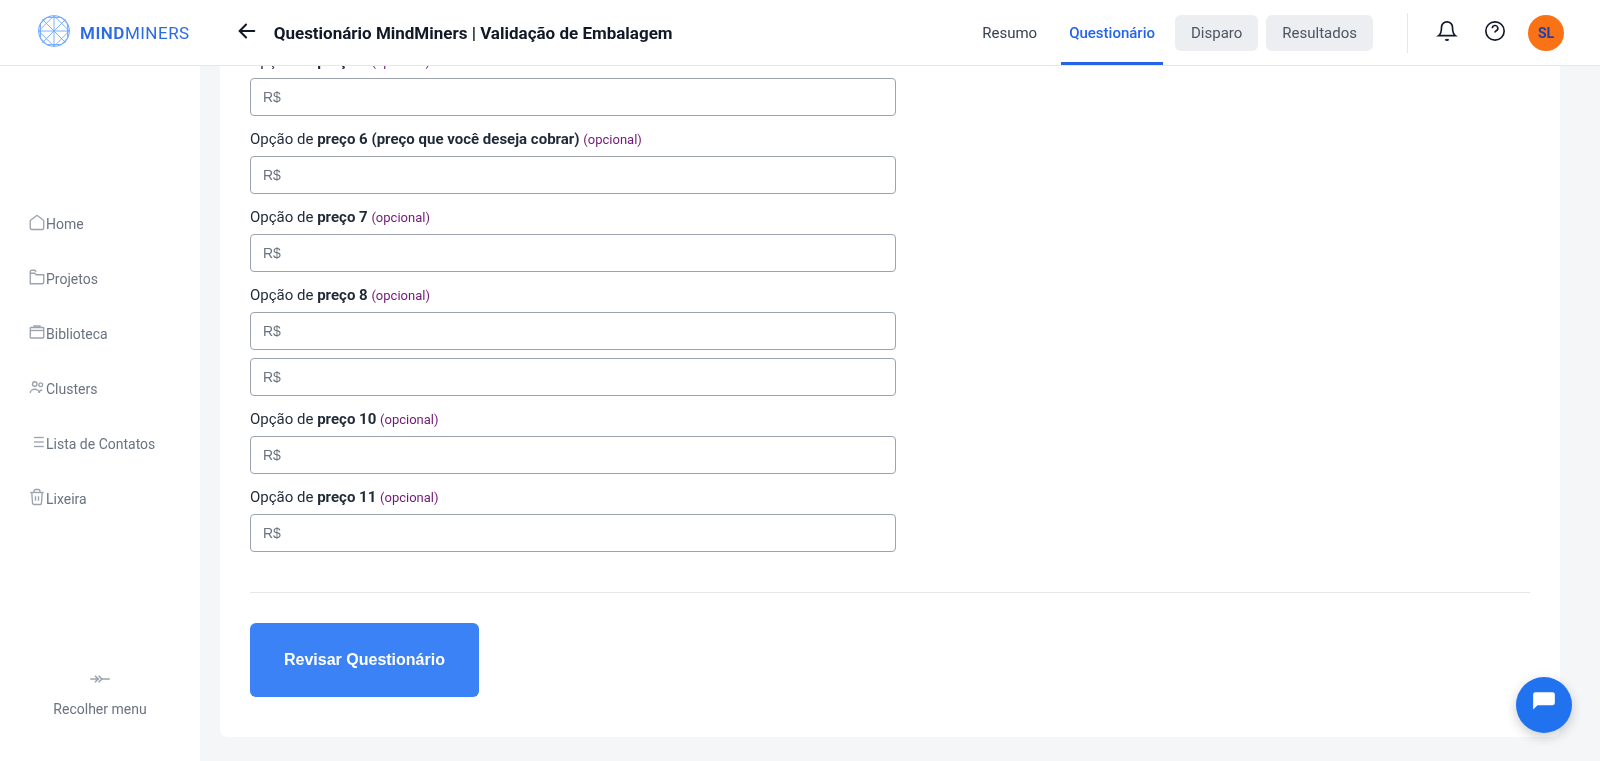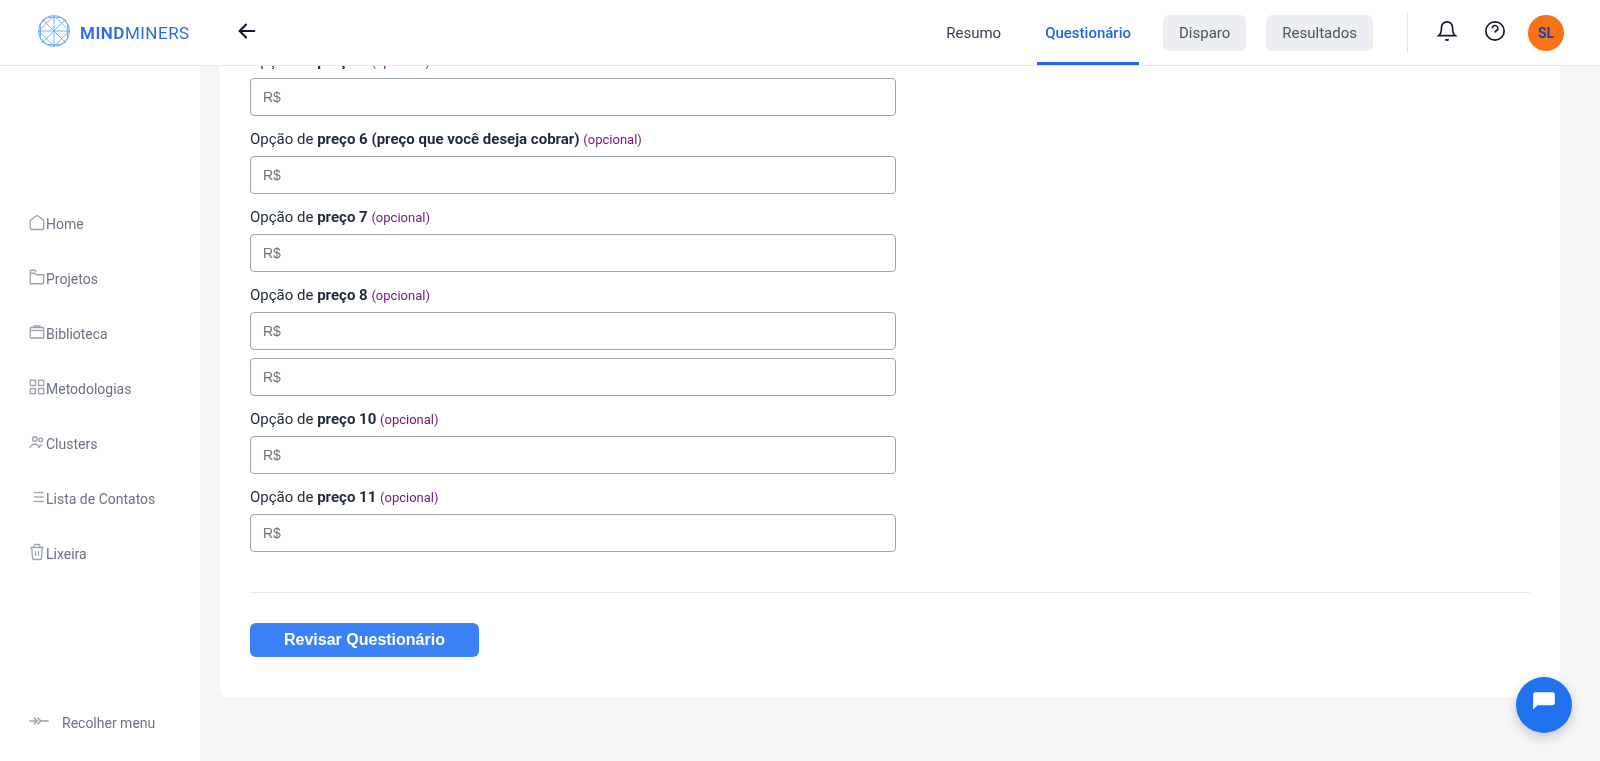--- a/index.html
+++ b/index.html
@@ -49,21 +49,21 @@
 }
 .page-title {
   font-size: 17px;
   font-weight: 700;
   color: #111827;
 }
 .tabs {
   margin-left: auto;
   display: flex;
   align-items: center;
-  gap: 12px;
+  gap: 0;
   height: 100%;
 }
 .tab {
   padding: 0 16px;
   height: 100%;
   display: flex;
   align-items: center;
   font-size: 15px;
   color: #374151;
   cursor: pointer;
@@ -133,27 +133,28 @@
   display: flex;
   align-items: center;
   padding: 17px 28px;
   color: #6b7280;
   font-size: 14px;
   cursor: pointer;
 }
 .nav-item svg { flex-shrink: 0; }
 .sidebar-footer {
   margin-top: auto;
-  padding: 20px 28px 30px;
+  padding: 20px 28px 44px;
   display: flex;
   align-items: center;
   gap: 12px;
   color: #6b7280;
   font-size: 14px;
   cursor: pointer;
+  flex-direction: column;
 }
 .main {
   flex: 1;
   overflow: auto;
   padding: 0 20px 20px;
 }
 .card {
   background: #fff;
   border-radius: 8px;
   padding: 0 30px 40px;
@@ -185,21 +186,21 @@
 .divider {
   border: none;
   border-top: 1px solid #e5e7eb;
   margin: 40px 0 30px;
 }
 .primary-btn {
   background: #3b82f6;
   color: #fff;
   border: none;
   border-radius: 6px;
-  padding: 8px 34px;
+  padding: 28px 34px;
   font-size: 16px;
   font-weight: 600;
   cursor: pointer;
 }
 .field.cut { margin-top: -14px; }
 .chat-fab {
   position: absolute;
   right: 28px;
   bottom: 28px;
   width: 56px;
@@ -238,20 +239,21 @@
 
   <button class="back-btn">
     <span>
       <svg width="22" height="22" viewBox="0 0 24 24" fill="none" stroke="#111827" stroke-width="2.2" stroke-linecap="round" stroke-linejoin="round">
           <line x1="20" y1="12" x2="4" y2="12"></line>
           <polyline points="11 5 4 12 11 19"></polyline>
         </svg>
     </span>
   </button>
 
+  <div class="page-title">Questionário MindMiners | Validação de Embalagem</div>
 
   <div class="tabs">
     <div class="tab">Resumo</div>
     <div class="tab active">Questionário</div>
     <div class="tab disabled">Disparo</div>
     <div class="tab disabled">Resultados</div>
   </div>
 
   <div class="header-right">
     <button class="icon-btn">
@@ -293,29 +295,20 @@
     <div class="nav-item">
       <span><svg width="18" height="18" viewBox="0 0 24 24" fill="none" stroke="#9ca3af" stroke-width="1.8">
             <rect x="3" y="6" width="18" height="14" rx="1"></rect>
             <path d="M3 10h18"></path>
             <path d="M8 6V4h8v2"></path>
           </svg></span>
       <span>Biblioteca</span>
     </div>
     <div class="nav-item">
       <span><svg width="18" height="18" viewBox="0 0 24 24" fill="none" stroke="#9ca3af" stroke-width="1.8">
-            <rect x="3" y="3" width="7" height="7"></rect>
-            <rect x="14" y="3" width="7" height="7"></rect>
-            <rect x="3" y="14" width="7" height="7"></rect>
-            <rect x="14" y="14" width="7" height="7"></rect>
-          </svg></span>
-      <span>Metodologias</span>
-    </div>
-    <div class="nav-item">
-      <span><svg width="18" height="18" viewBox="0 0 24 24" fill="none" stroke="#9ca3af" stroke-width="1.8">
             <circle cx="9" cy="8" r="3"></circle>
             <path d="M3 20c0-3 3-5 6-5s6 2 6 5"></path>
             <circle cx="17" cy="9" r="2.5"></circle>
             <path d="M15 20c0-2.5 2-4 4-4"></path>
           </svg></span>
       <span>Clusters</span>
     </div>
     <div class="nav-item">
       <span><svg width="18" height="18" viewBox="0 0 24 24" fill="none" stroke="#9ca3af" stroke-width="1.8">
             <line x1="8" y1="6" x2="21" y2="6"></line>

